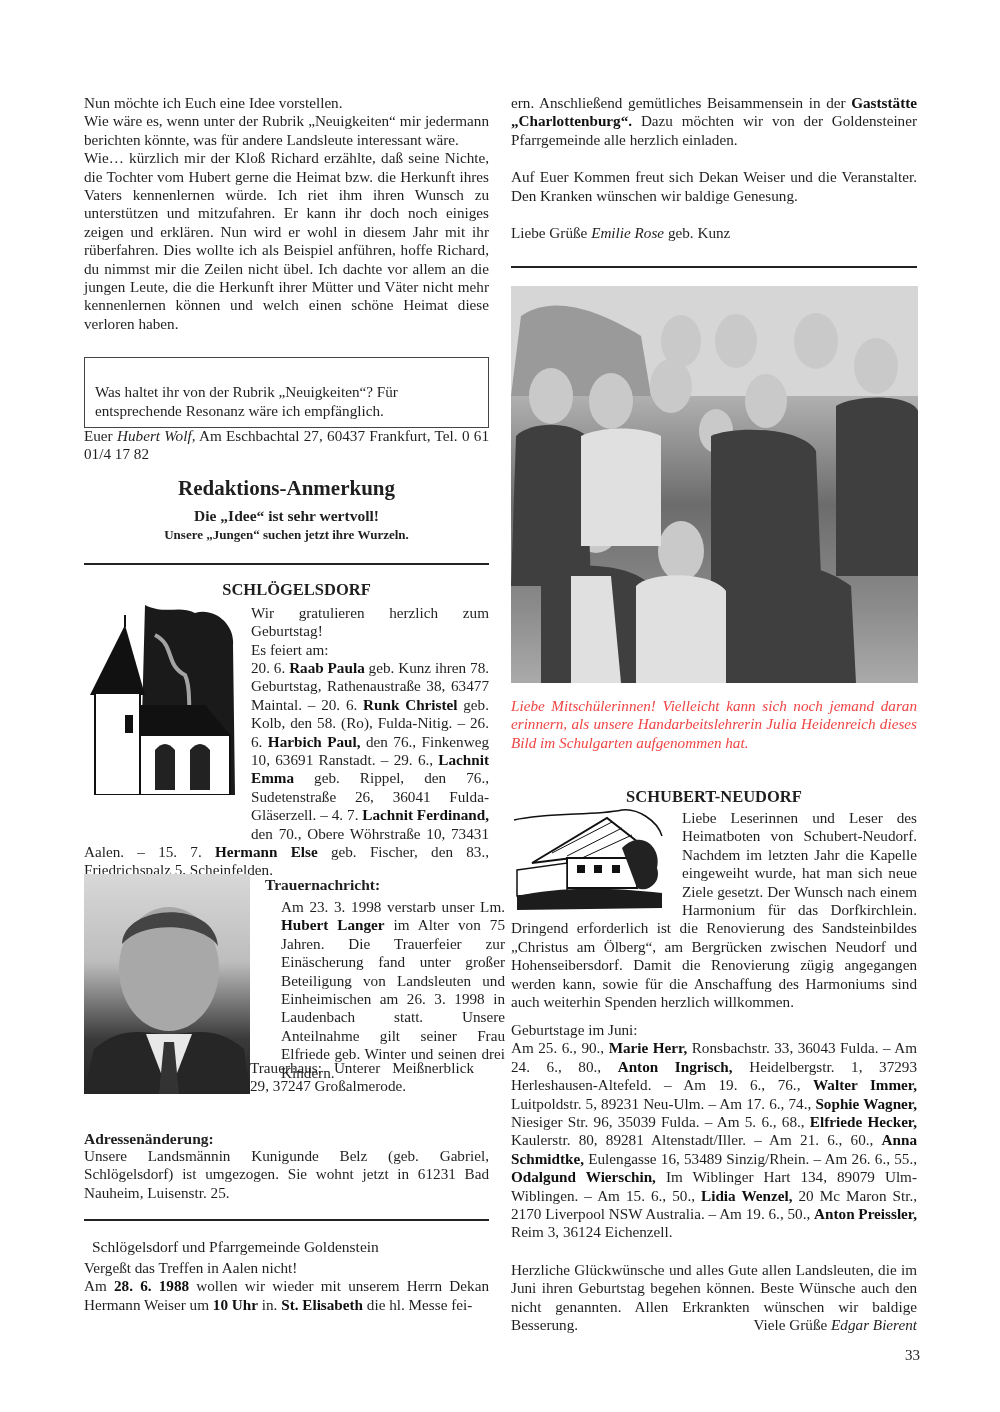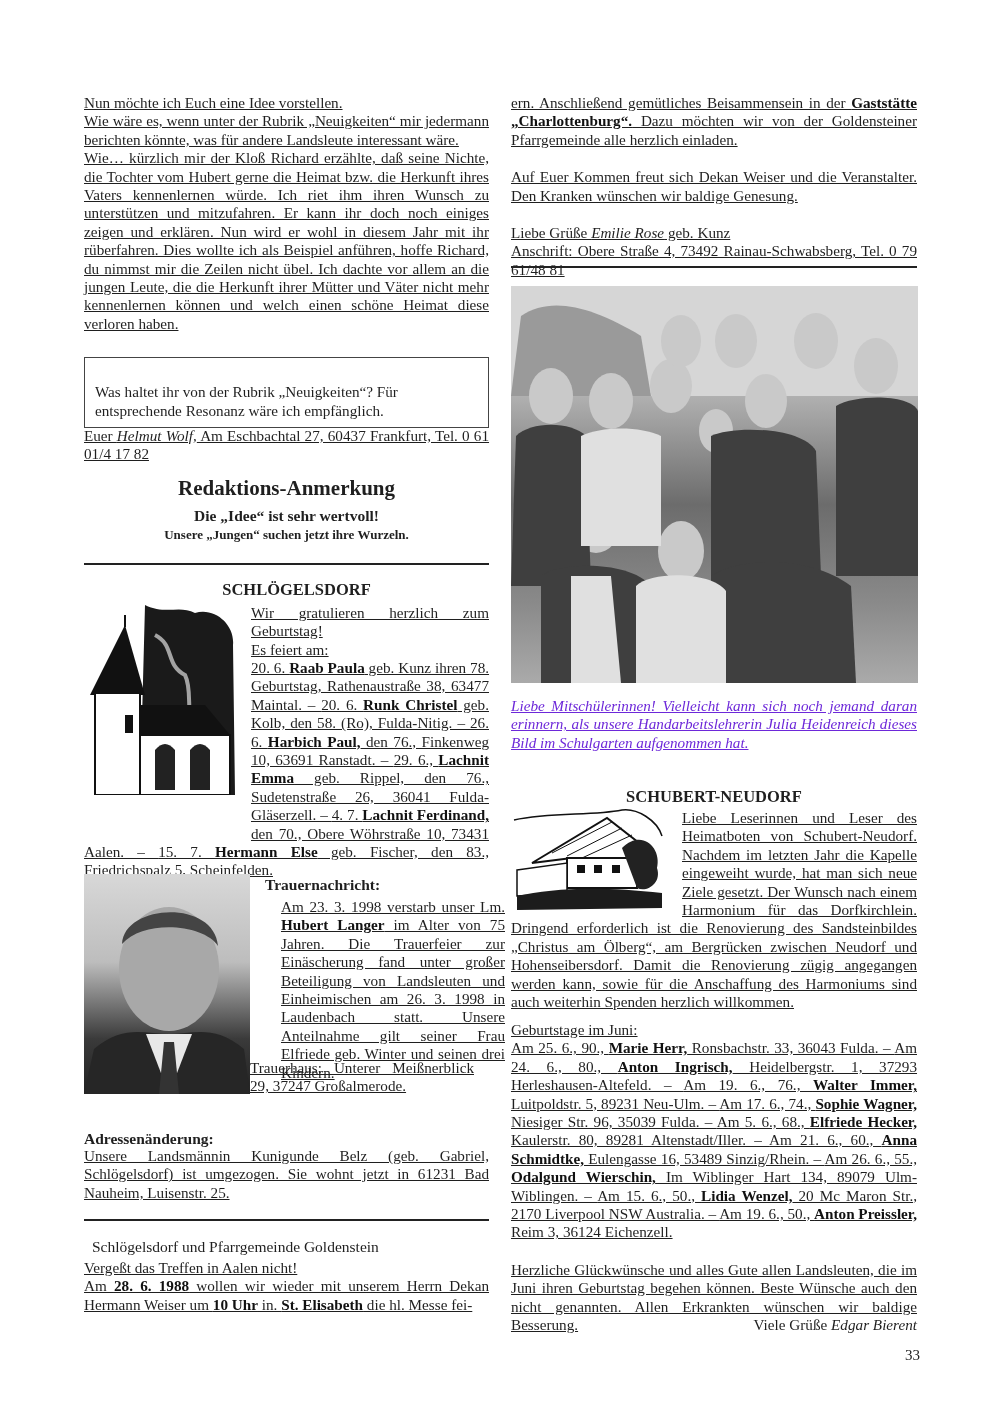--- a/index.html
+++ b/index.html
@@ -1,44 +1,44 @@
 <!DOCTYPE html>
 <html><head>
 <meta charset="utf-8">
 <style>
   html, body { margin: 0; padding: 0; background: #ffffff; }
   body { width: 1000px; height: 1412px; position: relative; overflow: hidden;
          font-family: "Liberation Serif", "DejaVu Serif", serif; color: #1f1f1f; }
-  .col { position: absolute; font-size: 15.2px; line-height: 18.4px; text-align: justify; text-decoration: underline; }
+  .col { position: absolute; font-size: 15.2px; line-height: 18.4px; text-align: justify; }
   #left { left: 84px; top: 94px; width: 405px; }
   #right { left: 511px; top: 94px; width: 406px; }
   p { margin: 0; }
   .gap { margin-top: 19px; }
   b { color: #111; }
   .box { position: absolute; left: 84px; top: 357px; width: 383px; padding: 24px 10px 7px 10px;
          border: 1.5px solid #444; font-size: 15.2px; line-height: 19px; }
   .rule { height: 0; border-top: 2px solid #222; }
   .h-center { text-align: center; font-weight: bold; }
   .abs { position: absolute; }
   .photo { background: #888; overflow: hidden; }
-  .caption { font-style: italic; color: #6d28d9; }
+  .caption { font-style: italic; color: #ef4444; }
 </style>
 </head>
 <body>
 
 <div id="left" class="col">
   <p>Nun möchte ich Euch eine Idee vorstellen.</p>
   <p>Wie wäre es, wenn unter der Rubrik „Neuigkeiten“ mir jedermann berichten könnte, was für andere Landsleute interessant wäre.</p>
   <p>Wie… kürzlich mir der Kloß Richard erzählte, daß seine Nichte, die Tochter vom Hubert gerne die Heimat bzw. die Herkunft ihres Vaters kennenlernen würde. Ich riet ihm ihren Wunsch zu unterstützen und mitzufahren. Er kann ihr doch noch einiges zeigen und erklären. Nun wird er wohl in diesem Jahr mit ihr rüberfahren. Dies wollte ich als Beispiel anführen, hoffe Richard, du nimmst mir die Zeilen nicht übel. Ich dachte vor allem an die jungen Leute, die die Herkunft ihrer Mütter und Väter nicht mehr kennenlernen können und welch einen schöne Heimat diese verloren haben.</p>
 </div>
 
 <div class="box">Was haltet ihr von der Rubrik „Neuigkeiten“? Für entsprechende Resonanz wäre ich empfänglich.</div>
 
 <div class="col" style="left:84px; top:427px; width:405px;">
-  <span>Euer </span><i>Helmut Wolf,</i><span> Am Eschbachtal 27, 60437 Frankfurt, Tel. 0 61 01/4 17 82</span>
+  <span>Euer </span><i>Hubert Wolf,</i><span> Am Eschbachtal 27, 60437 Frankfurt, Tel. 0 61 01/4 17 82</span>
 </div>
 
 <div class="abs h-center" style="left:84px; top:476px; width:405px; font-size:21px; line-height:24px;">Redaktions-Anmerkung</div>
 <div class="abs h-center" style="left:84px; top:506px; width:405px; font-size:15.5px; line-height:20px;">Die „Idee“ ist sehr wertvoll!</div>
 <div class="abs h-center" style="left:84px; top:525px; width:405px; font-size:13px; line-height:20px;">Unsere „Jungen“ suchen jetzt ihre Wurzeln.</div>
 
 <div class="abs rule" style="left:84px; top:563px; width:405px;"></div>
 
 <div class="abs h-center" style="left:94px; top:580px; width:405px; font-size:16.5px; line-height:20px;">SCHLÖGELSDORF</div>
 
@@ -92,21 +92,20 @@
 <div class="abs" style="left:92px; top:1237px; width:405px; font-size:15.5px; line-height:19px; font-weight:normal;">Schlögelsdorf und Pfarrgemeinde Goldenstein</div>
 <div class="col" style="left:84px; top:1259px; width:405px;">
   <p>Vergeßt das Treffen in Aalen nicht!</p>
   <p><span>Am </span><b>28. 6. 1988</b><span> wollen wir wieder mit unserem Herrn Dekan Hermann Weiser um </span><b>10 Uhr</b><span> in. </span><b>St. Elisabeth</b><span> die hl. Messe fei-</span></p>
 </div>
 
 <div id="right" class="col">
   <p><span>ern. Anschließend gemütliches Beisammensein in der </span><b>Gaststätte „Charlottenburg“.</b><span> Dazu möchten wir von der Goldensteiner Pfarrgemeinde alle herzlich einladen.</span></p>
   <p class="gap">Auf Euer Kommen freut sich Dekan Weiser und die Veranstalter. Den Kranken wünschen wir baldige Genesung.</p>
   <p class="gap"><span>Liebe Grüße </span><i>Emilie Rose</i><span> geb. Kunz</span></p>
-  <p>Anschrift: Obere Straße 4, 73492 Rainau-Schwabsberg, Tel. 0 79 61/48 81</p>
 </div>
 
 <div class="abs rule" style="left:511px; top:266px; width:406px;"></div>
 
 <div class="abs photo" style="left:511px; top:286px; width:407px; height:397px; background:linear-gradient(180deg,#cfcfcf 0%,#b7b7b7 25%,#6c6c6c 55%,#8a8a8a 80%,#aaa 100%);">
   <svg width="407" height="397" viewBox="0 0 407 397">
     <rect x="0" y="0" width="407" height="110" fill="#d6d6d6"></rect>
     <path d="M10 30 C40 10 80 20 130 50 L140 110 L0 110 Z" fill="#9a9a9a"></path>
     <g fill="#c9c9c9">
       <ellipse cx="40" cy="110" rx="22" ry="28"></ellipse>

